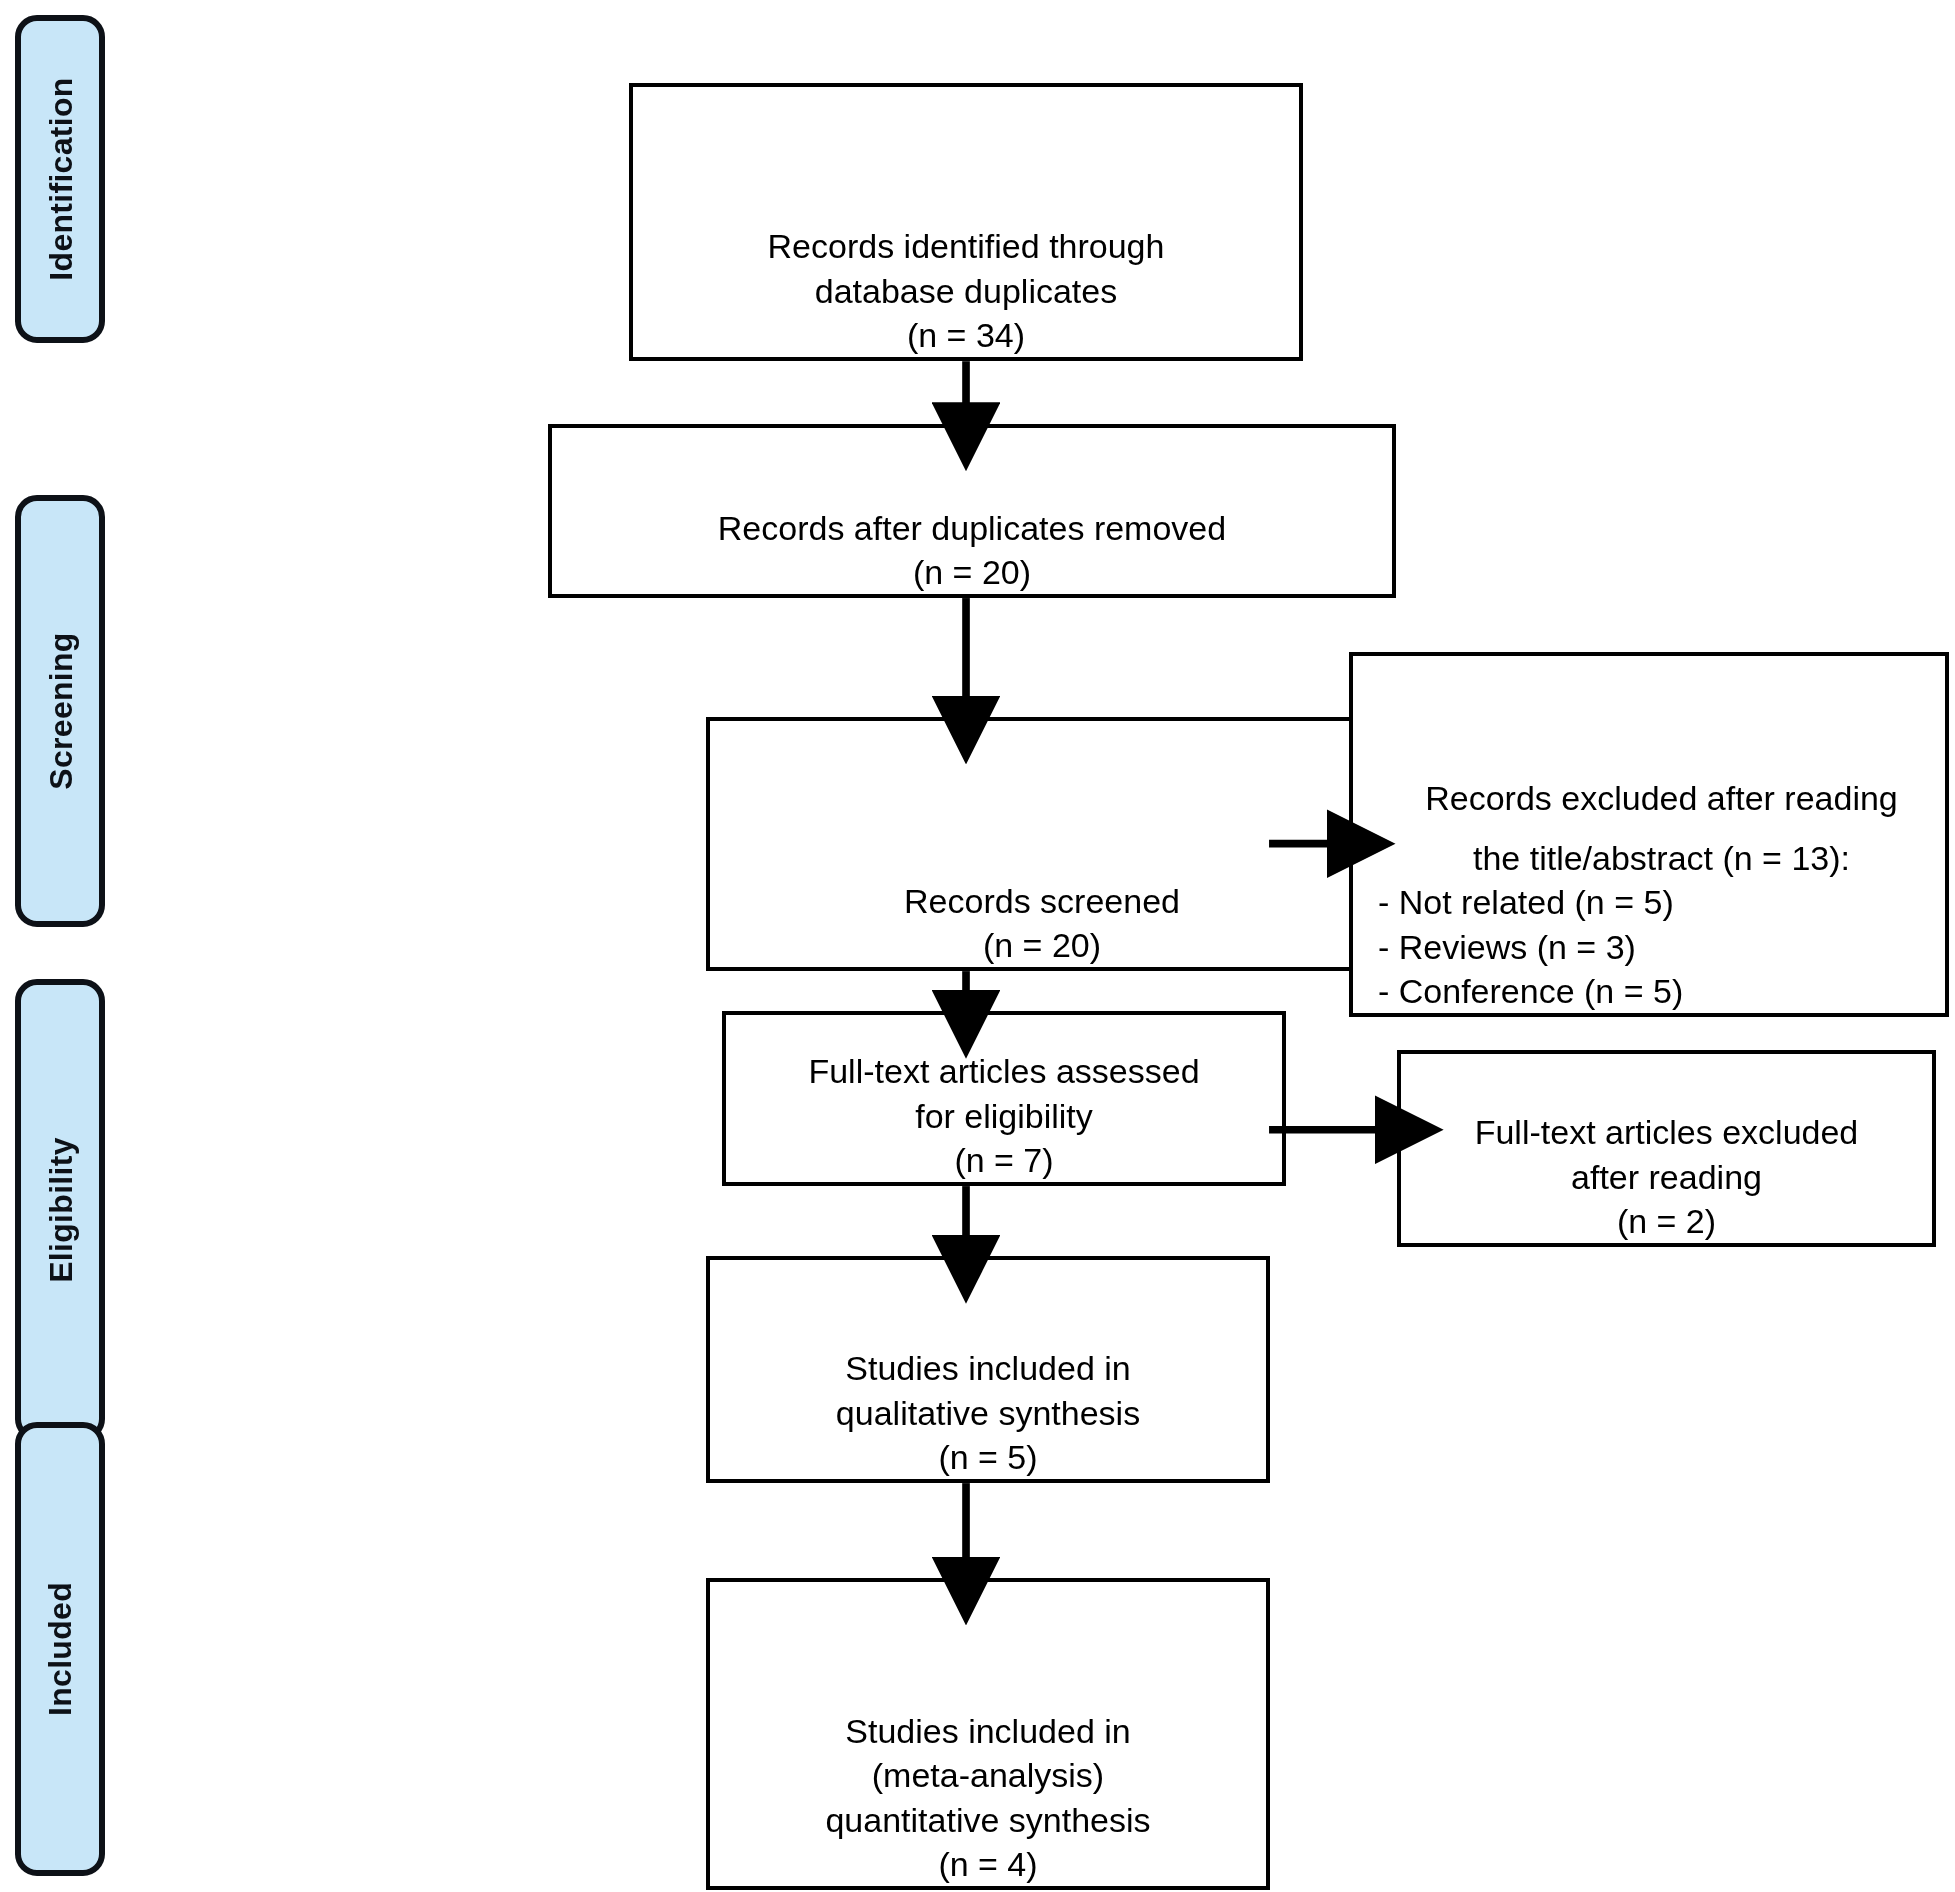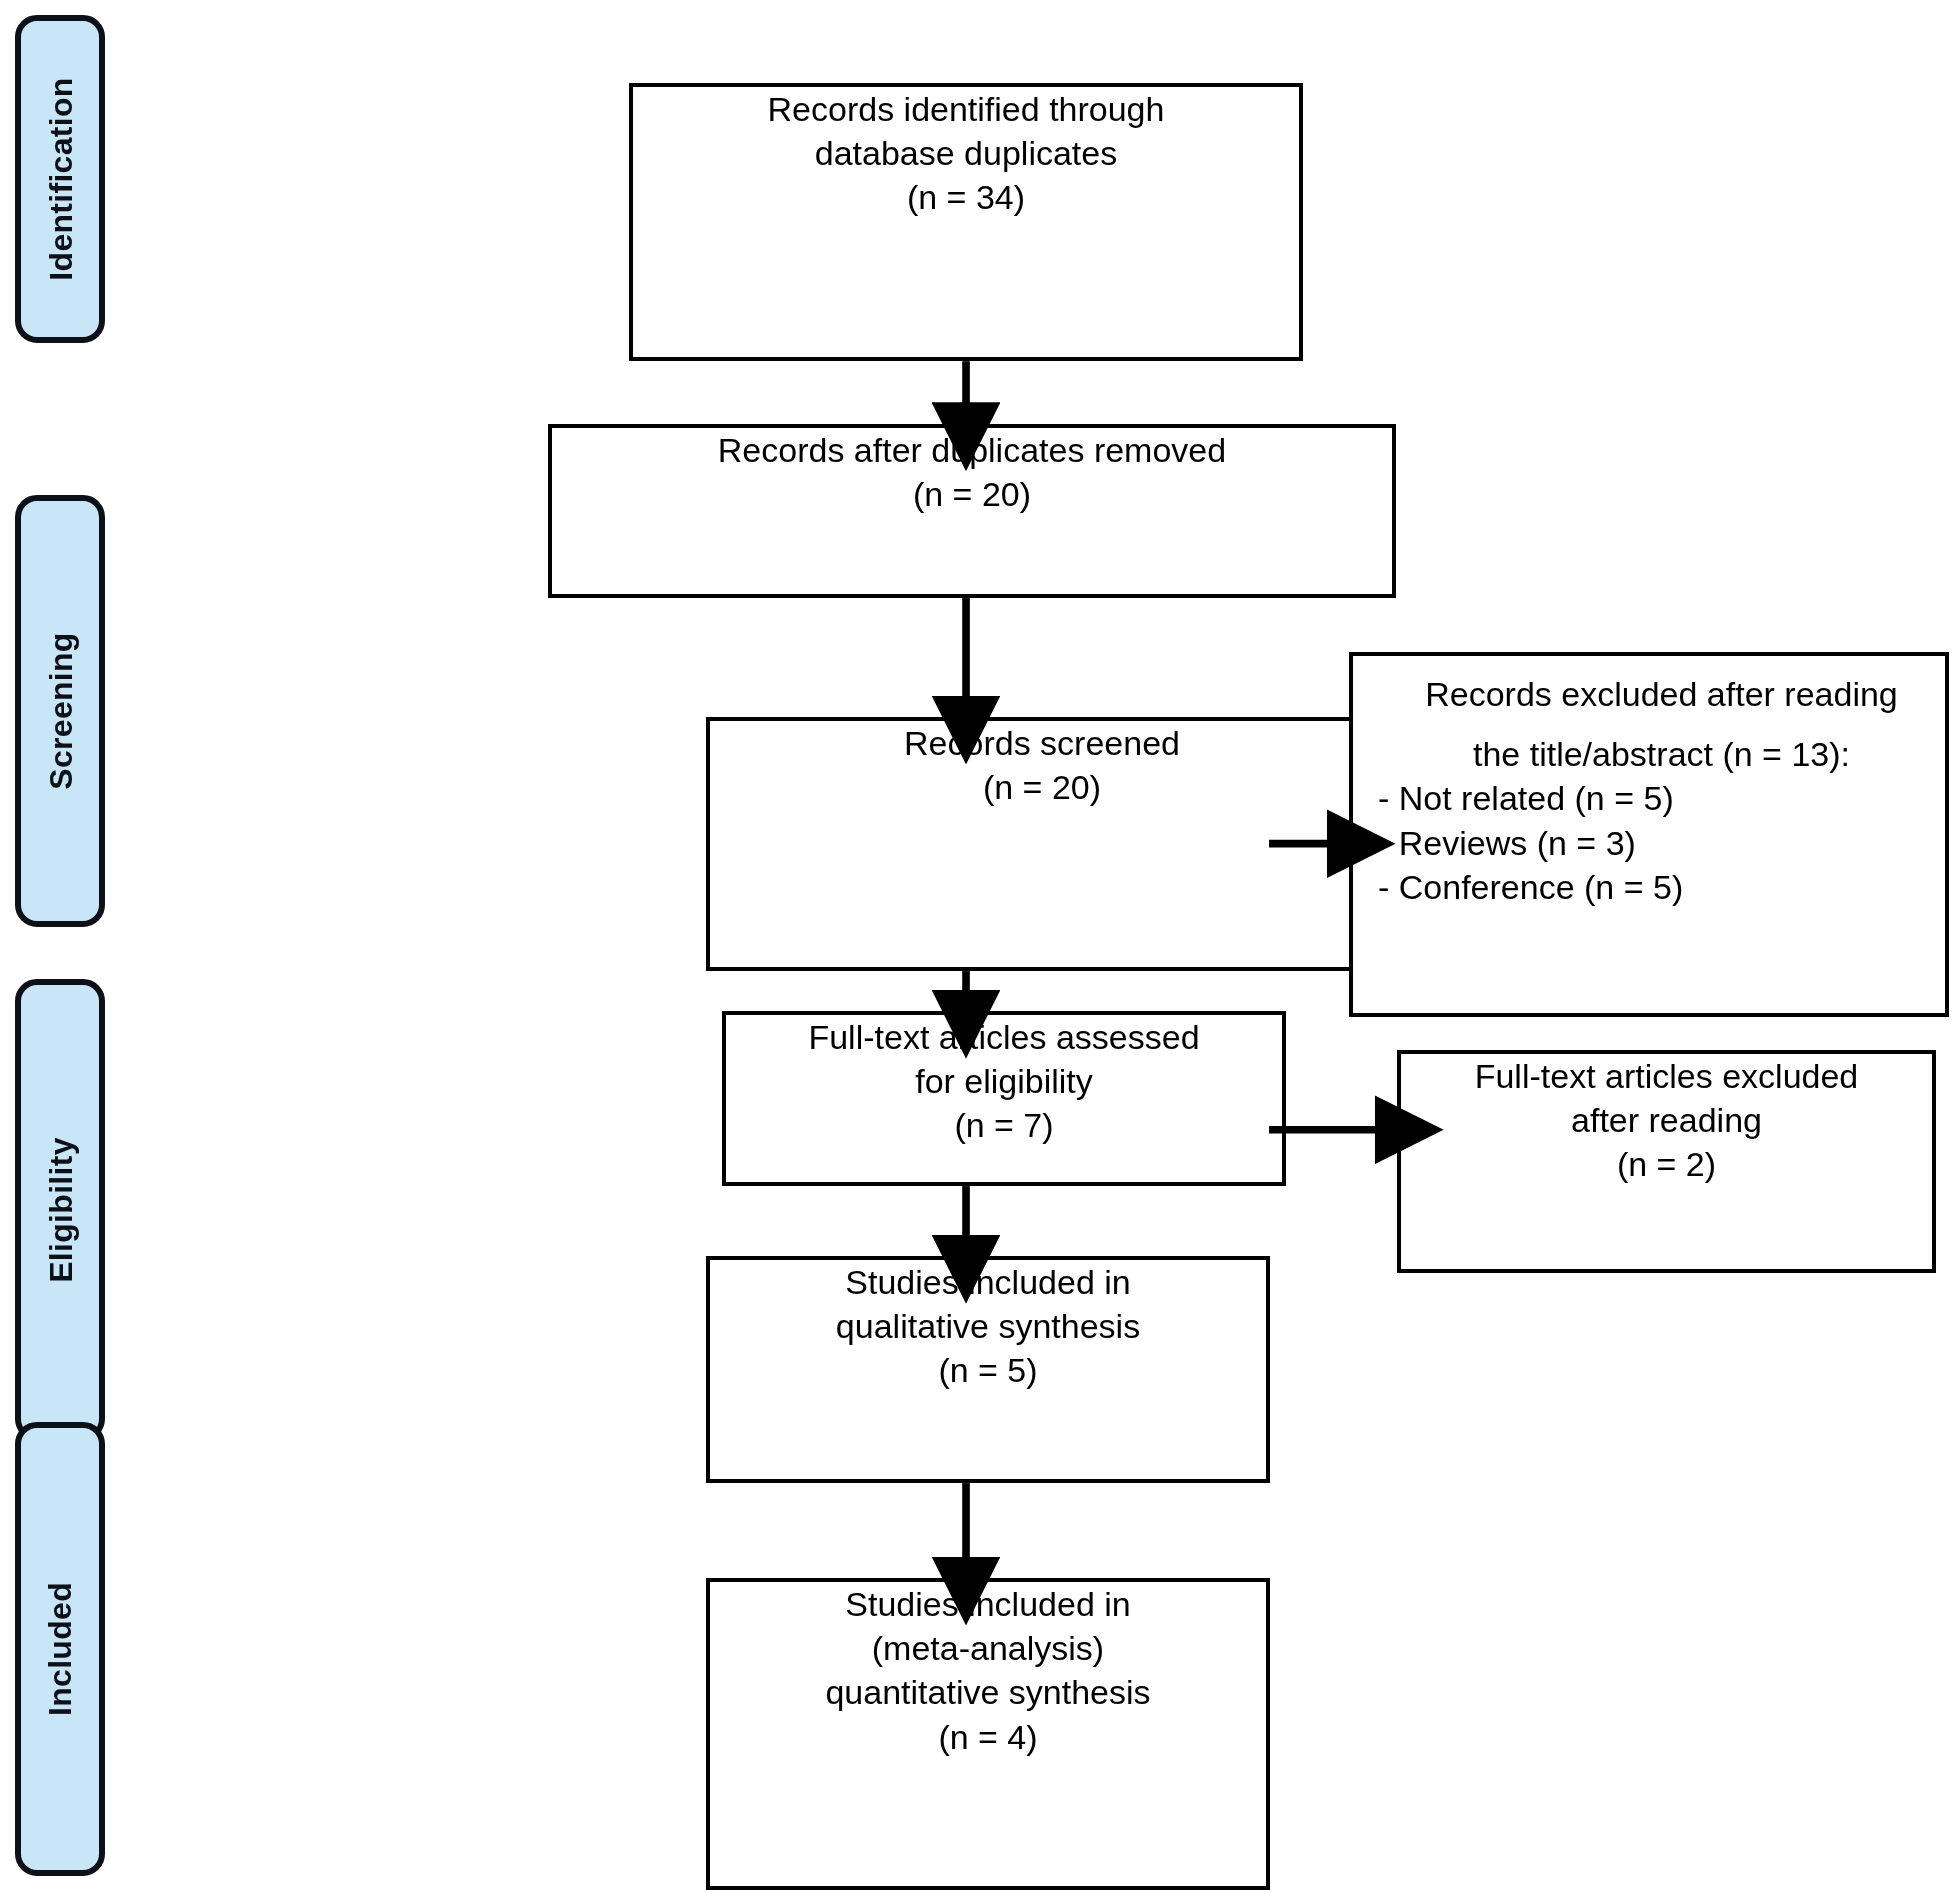--- a/index.html
+++ b/index.html
@@ -43,21 +43,21 @@
 
   
   .flow-box {
     position: absolute;
     box-sizing: border-box;
     background: #ffffff;
     border: 4.4px solid #000000;
     display: flex;
     flex-direction: column;
     align-items: center;
-    justify-content: flex-start;
+    justify-content: flex-end;
     text-align: center;
   }
   .flow-box .line {
     font-size: 34px;
     line-height: 1.30;
     color: #000000;
     white-space: nowrap;
   }
   .flow-box.left-align {
     align-items: flex-start;
@@ -142,21 +142,21 @@
   </div>
 
   <div class="flow-box" style="left:706px; top:1011px; width:564px; height:175px;margin-left:16px;">
     <div class="inner centered">
       <div class="line">Full-text articles assessed</div>
       <div class="line">for eligibility</div>
       <div class="line">(n = 7)</div>
     </div>
   </div>
 
-  <div class="flow-box" style="left:1397px; top:1050px; width:539px; height:223px;">
+  <div class="flow-box" style="left:1397px; top:1050px; width:539px; height:197px;">
     <div class="inner centered">
       <div class="line">Full-text articles excluded</div>
       <div class="line">after reading</div>
       <div class="line">(n = 2)</div>
     </div>
   </div>
 
   <div class="flow-box" style="left:706px; top:1256px; width:564px; height:227px;">
     <div class="inner centered">
       <div class="line">Studies included in</div>

